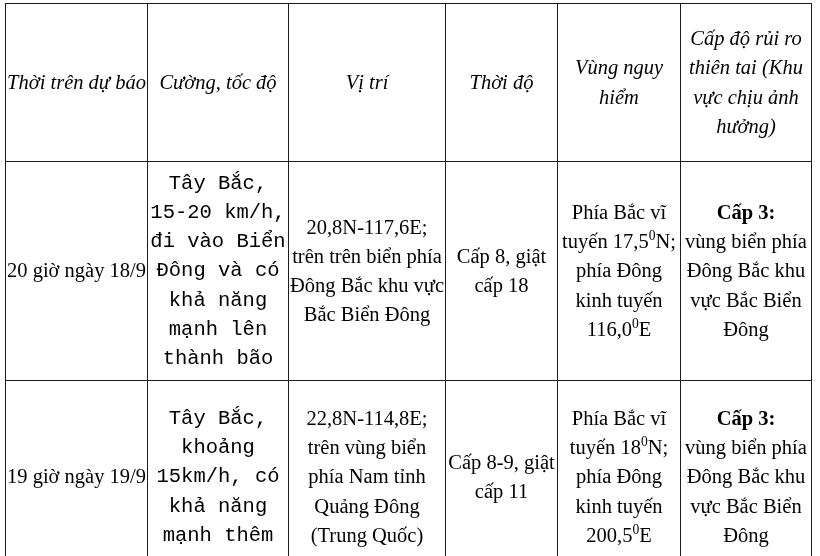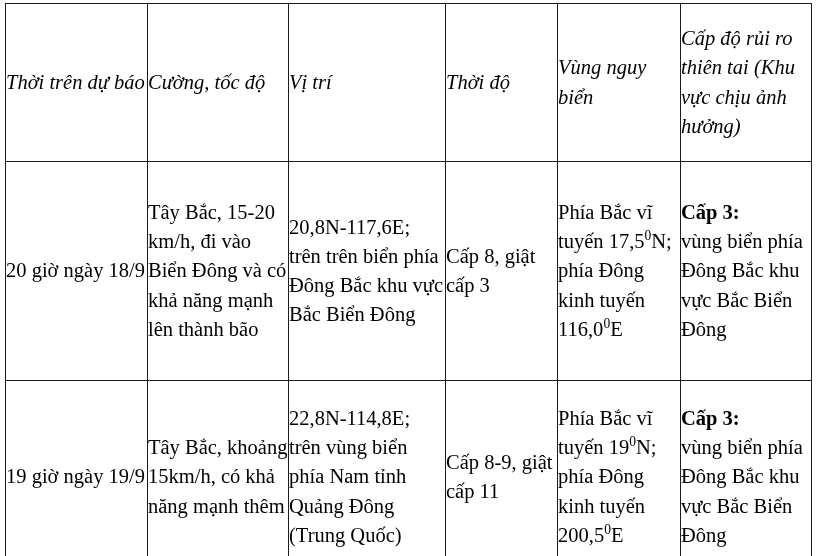--- a/index.html
+++ b/index.html
@@ -25,21 +25,21 @@
   table.forecast-table {
     border-collapse: collapse;
     table-layout: fixed;
     width: 806px;
     background: #ffffff;
   }
 
   table.forecast-table td,
   table.forecast-table th {
     border: 1.4px solid #1c1c1c;
-    text-align: left;
+    text-align: center;
     vertical-align: middle;
     padding: 4px 0;
     font-weight: normal;
   }
 
   
   col.c1 { width: 142px; }
   col.c2 { width: 141px; }
   col.c3 { width: 157px; }
   col.c4 { width: 112px; }
@@ -57,21 +57,21 @@
   
   tr.data-row td {
     font-style: normal;
     font-size: 20.5px;
     line-height: 1.42;
   }
   tr.row-1 td { height: 210px; }
   tr.row-2 td { height: 184px; }
 
   td.cell-time      { font-size: 20.5px; }
-  td.cell-direction { font-size: 20.5px; }
+  td.cell-direction { font-size: 20.5px; font-family: Liberation Mono, monospace; }
   td.cell-position  { font-size: 20.5px; }
   td.cell-intensity { font-size: 20.5px; }
   td.cell-danger    { font-size: 20.5px; }
   td.cell-risk      { font-size: 20.5px; }
 
   .risk-level {
     font-weight: bold;
     display: block;
   }
   .risk-area {
@@ -96,42 +96,42 @@
       <col class="c4">
         <col class="c5">
         <col class="c6">
     </colgroup>
     <tbody>
       <tr class="header-row">
         <td>Thời trên dự báo</td>
         <td>Cường, tốc độ</td>
         <td>Vị trí</td>
         <td>Thời độ</td>
-        <td>Vùng nguy biển</td>
+        <td>Vùng nguy hiểm</td>
         <td>Cấp độ rủi ro thiên tai (Khu vực chịu ảnh hưởng)</td>
       </tr>
 
       <tr class="data-row row-1">
         <td class="cell-time">20 giờ ngày 18/9</td>
         <td class="cell-direction">Tây Bắc, 15-20 km/h, đi vào Biển Đông và có khả năng mạnh lên thành bão</td>
         <td class="cell-position">20,8N-117,6E; trên trên biển phía Đông Bắc khu vực Bắc Biển Đông</td>
-        <td class="cell-intensity">Cấp 8, giật cấp 3</td>
+        <td class="cell-intensity">Cấp 8, giật cấp 18</td>
         <td class="cell-danger"><span>Phía Bắc vĩ tuyến 17,5</span><sup class="deg">0</sup><span>N; phía Đông kinh tuyến 116,0</span><sup class="deg">0</sup><span>E</span></td>
         <td class="cell-risk">
             <span class="risk-level">Cấp 3:</span>
             <span class="risk-area">vùng biển phía Đông Bắc khu vực Bắc Biển Đông</span>
           </td>
       </tr>
 
       <tr class="data-row row-2">
         <td class="cell-time">19 giờ ngày 19/9</td>
         <td class="cell-direction">Tây Bắc, khoảng 15km/h, có khả năng mạnh thêm</td>
         <td class="cell-position">22,8N-114,8E; trên vùng biển phía Nam tỉnh Quảng Đông (Trung Quốc)</td>
         <td class="cell-intensity">Cấp 8-9, giật cấp 11</td>
-        <td class="cell-danger"><span>Phía Bắc vĩ tuyến 19</span><sup class="deg">0</sup><span>N; phía Đông kinh tuyến 200,5</span><sup class="deg">0</sup><span>E</span></td>
+        <td class="cell-danger"><span>Phía Bắc vĩ tuyến 18</span><sup class="deg">0</sup><span>N; phía Đông kinh tuyến 200,5</span><sup class="deg">0</sup><span>E</span></td>
         <td class="cell-risk">
             <span class="risk-level">Cấp 3:</span>
             <span class="risk-area">vùng biển phía Đông Bắc khu vực Bắc Biển Đông</span>
           </td>
       </tr>
     </tbody>
   </table>
 </div>
 
 </body></html>

